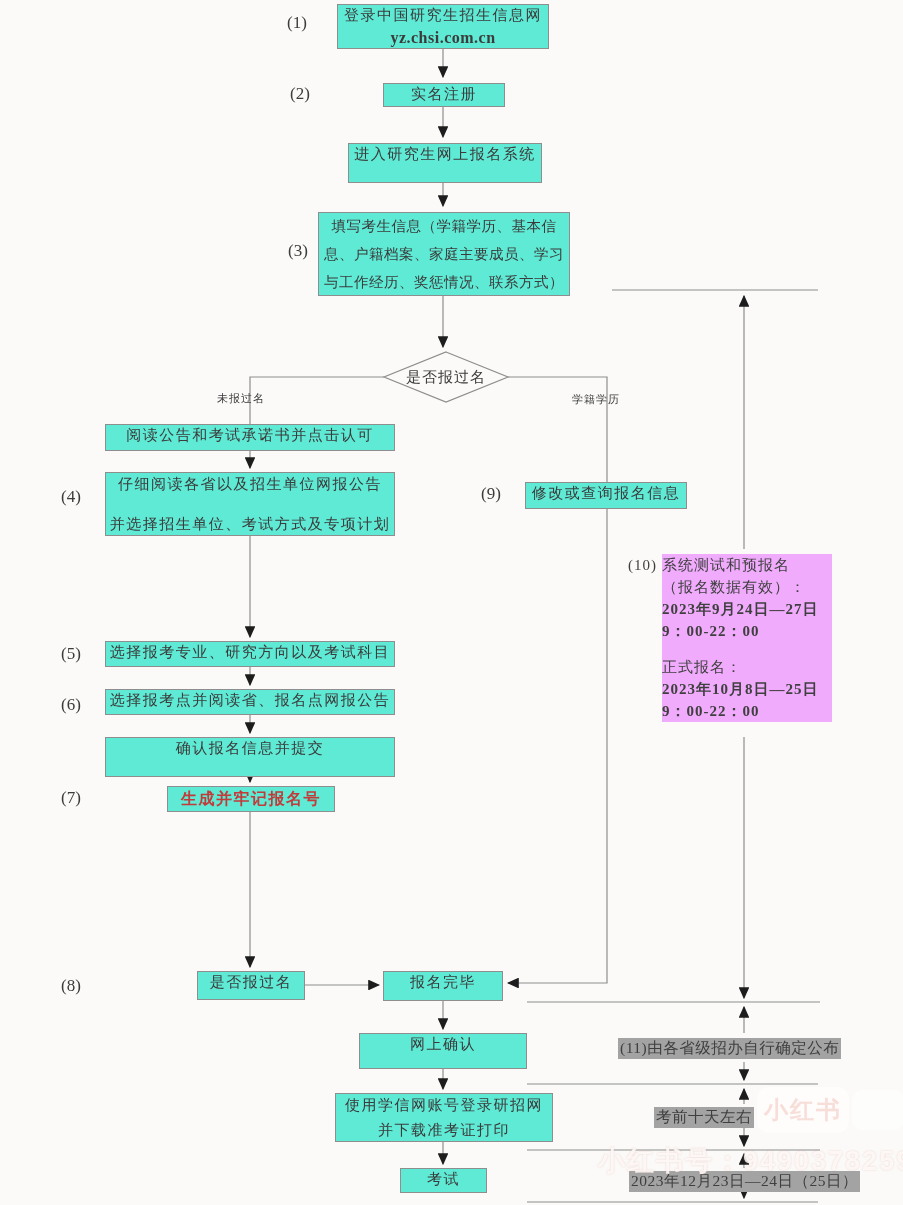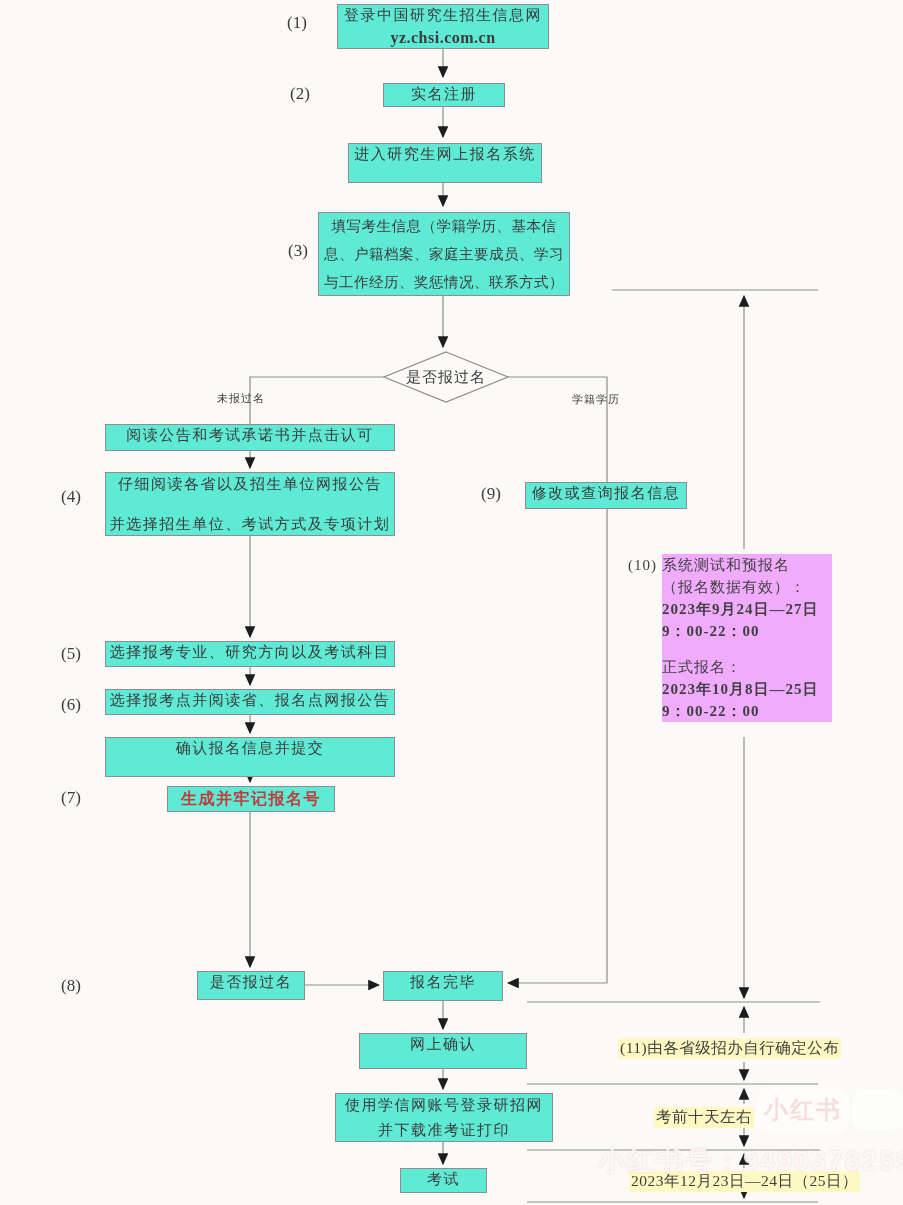--- a/index.html
+++ b/index.html
@@ -27,21 +27,21 @@
     text-align:center;color:#3b3b3b;
   }
   .tblock{
     position:absolute;z-index:2;background:#f0abfc;font-size:15px;
     letter-spacing:1px;line-height:22px;color:#3f3f3f;
   }
   .tblock .hang{position:absolute;left:-34px;top:0;}
   .tblock .bolddate{font-weight:600;}
   .tblock .gaptop{margin-top:14px;}
   .trow{
-    position:absolute;z-index:2;background:#fef9c3;font-size:15.5px;
+    position:absolute;z-index:2;background:#a3a3a3;font-size:15.5px;
     letter-spacing:0.5px;color:#3f3f3f;white-space:nowrap;padding:0 2px;
   }
   .bolddate{font-weight:400;}
   .wm{position:absolute;z-index:6;}
   .wm-logo{
     width:92px;height:46px;border-radius:12px;background:rgba(255,255,255,0.62);
     display:flex;align-items:center;justify-content:center;
     font-family:"Liberation Sans",sans-serif;font-weight:bold;font-size:24px;
     color:rgba(240,170,160,0.38);letter-spacing:2px;
   }

